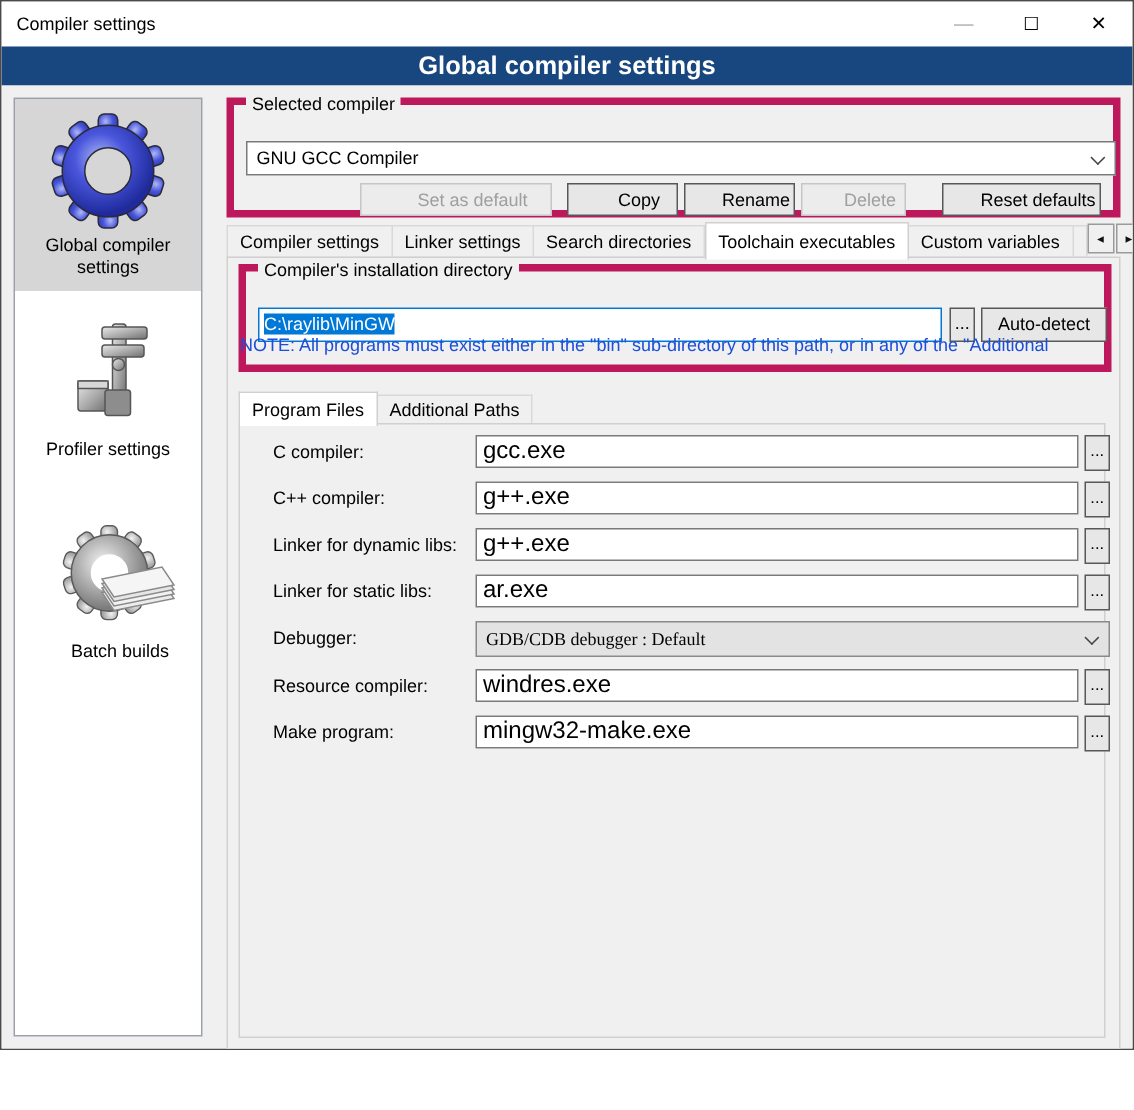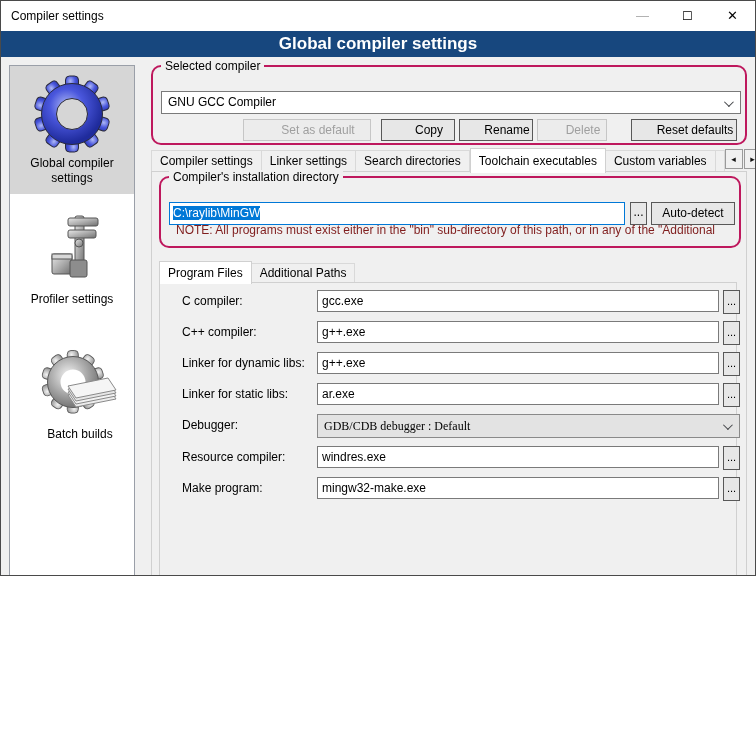--- a/index.html
+++ b/index.html
@@ -1,18 +1,18 @@
 <!DOCTYPE html>
 <html><head>
 <meta charset="utf-8">
 <style>
   * { margin:0; padding:0; box-sizing:border-box; }
   html,body { width:756px; height:740px; }
   body { font-family:"Liberation Sans", sans-serif; font-size:12px; color:#000; }
-  .window { position:relative; width:756px; height:576px; background:#f0f0f0;
+  .window { position:relative; width:756px; height:700px; background:#f0f0f0;
             border:1px solid #4a4a4a; overflow:hidden; }
 
   
   .titlebar { position:absolute; left:0; top:0; width:100%; height:30px; background:#ffffff; }
   .titlebar .title { position:absolute; left:10px; top:8px; font-size:12px; }
   .caption-btn { position:absolute; top:0; width:45px; height:30px; text-align:center;
                  line-height:30px; font-size:13px; color:#000; cursor:default; }
   .cb-min { right:90px; color:#a9a9a9; }
   .cb-max { right:45px; font-size:12px; }
   .cb-close { right:0; }
@@ -28,34 +28,34 @@
   .sidebar { position:absolute; left:8px; top:8px; width:126px; height:626px;
              background:#fff; border:1px solid #9a9fa8; overflow:hidden; }
   .side-item { width:100%; text-align:center; padding:6px 2px 8px; cursor:default; }
   .side-item.selected { background:#d6d6d6; }
   .side-item .icon-wrap { height:84px; display:flex; align-items:center; justify-content:center; }
   .side-label { line-height:15px; }
   .side-item + .side-item { margin-top:8px; }
   .side-item:nth-child(3) { margin-top:22px;padding-left:18px; }
 
   
-  .groupbox { position:absolute; border:2px solid #be185d; border-radius:10px; }
+  .groupbox { position:absolute; border:5px solid #be185d; border-radius:0; }
   .legend { position:absolute; top:-8px; left:8px; background:#f0f0f0; padding:0 4px; }
 
   
   .combo { position:absolute; background:#fff; border:1px solid #7a7a7a; height:23px;
            line-height:21px; padding-left:6px; cursor:default; }
   .combo.gray { background:#e3e3e3; border-color:#8a8a8a;font-family:Liberation Serif, serif; }
   .chev { position:absolute; right:9px; top:8px; width:7px; height:7px;
           border-right:1.6px solid #44464a; border-bottom:1.6px solid #44464a;
           transform:rotate(45deg) translateY(-2px); }
   .btn { background:#e7e7e7; border:1px solid #585858; text-align:center; cursor:default; }
   .btn.disabled { border-color:#c6c6c6; color:#9f9f9f; background:#ececec; }
   .txt { background:#fff; border:1px solid #7a7a7a; height:22px; line-height:20px;
-         padding:0 4px; font-family:"Liberation Sans", sans-serif; font-size:12px; width:100%; }
+         padding:0 4px; font-family:"Liberation Sans", sans-serif; font-size:16px; width:100%; }
 
   
   .grp-compiler { left:150px; top:8px; width:596px; height:80px; }
   .btnrow { position:absolute; left:8px; right:8px; top:52px; height:22px;
             display:flex; justify-content:flex-end; align-items:center; }
   .btnrow .btn { height:22px; line-height:20px;padding-left:22px; }
   .b-default { width:128px; margin-right:10px; }
   .b-copy    { width:74px;  margin-right:4px; }
   .b-rename  { width:74px;  margin-right:4px; }
   .b-delete  { width:70px;  margin-right:24px; }
@@ -77,21 +77,21 @@
   
   .tabpanel { position:absolute; left:150px; top:114px; width:596px; height:529px;
               border:1px solid #d0d0d0; background:#f0f0f0; z-index:1; }
   .grp-install { left:7px; top:4px; width:582px; height:72px; }
   .dir-input { position:absolute; left:8px; top:24px; width:456px; height:23px;
                background:#fff; border:1px solid #0078d7; line-height:21px; padding-left:3px;
                white-space:nowrap; overflow:hidden; }
   .dir-input .sel { background:#0078d7; color:#fff; }
   .b-browse-dir { position:absolute; left:469px; top:24px; width:17px; height:23px; line-height:19px; }
   .b-autodetect { position:absolute; left:490px; top:24px; width:84px; height:23px; line-height:21px; }
-  .note { position:absolute; left:24px; top:51px; width:570px; color:#7f1d1d;
+  .note { position:absolute; left:8px; top:51px; width:570px; color:#1d4ed8;
           white-space:nowrap; overflow:hidden; }
 
   .subtabs { position:absolute; left:7px; top:88px; height:23px; display:flex; align-items:flex-end; }
   .subtab { height:20px; line-height:19px; padding:0 8px; background:#f0f0f0;
             border:1px solid #d9d9d9; white-space:nowrap; cursor:default; }
   .subtab.active { height:23px; line-height:22px; background:#fff; border:1px solid #d0d0d0;
                    border-bottom:none; margin-bottom:-1px; z-index:3; position:relative; }
   .subtab + .subtab { border-left:none; }
   .subpanel { position:absolute; left:7px; top:110px; width:578px; height:410px;
               border:1px solid #d0d0d0; background:#f0f0f0; }

